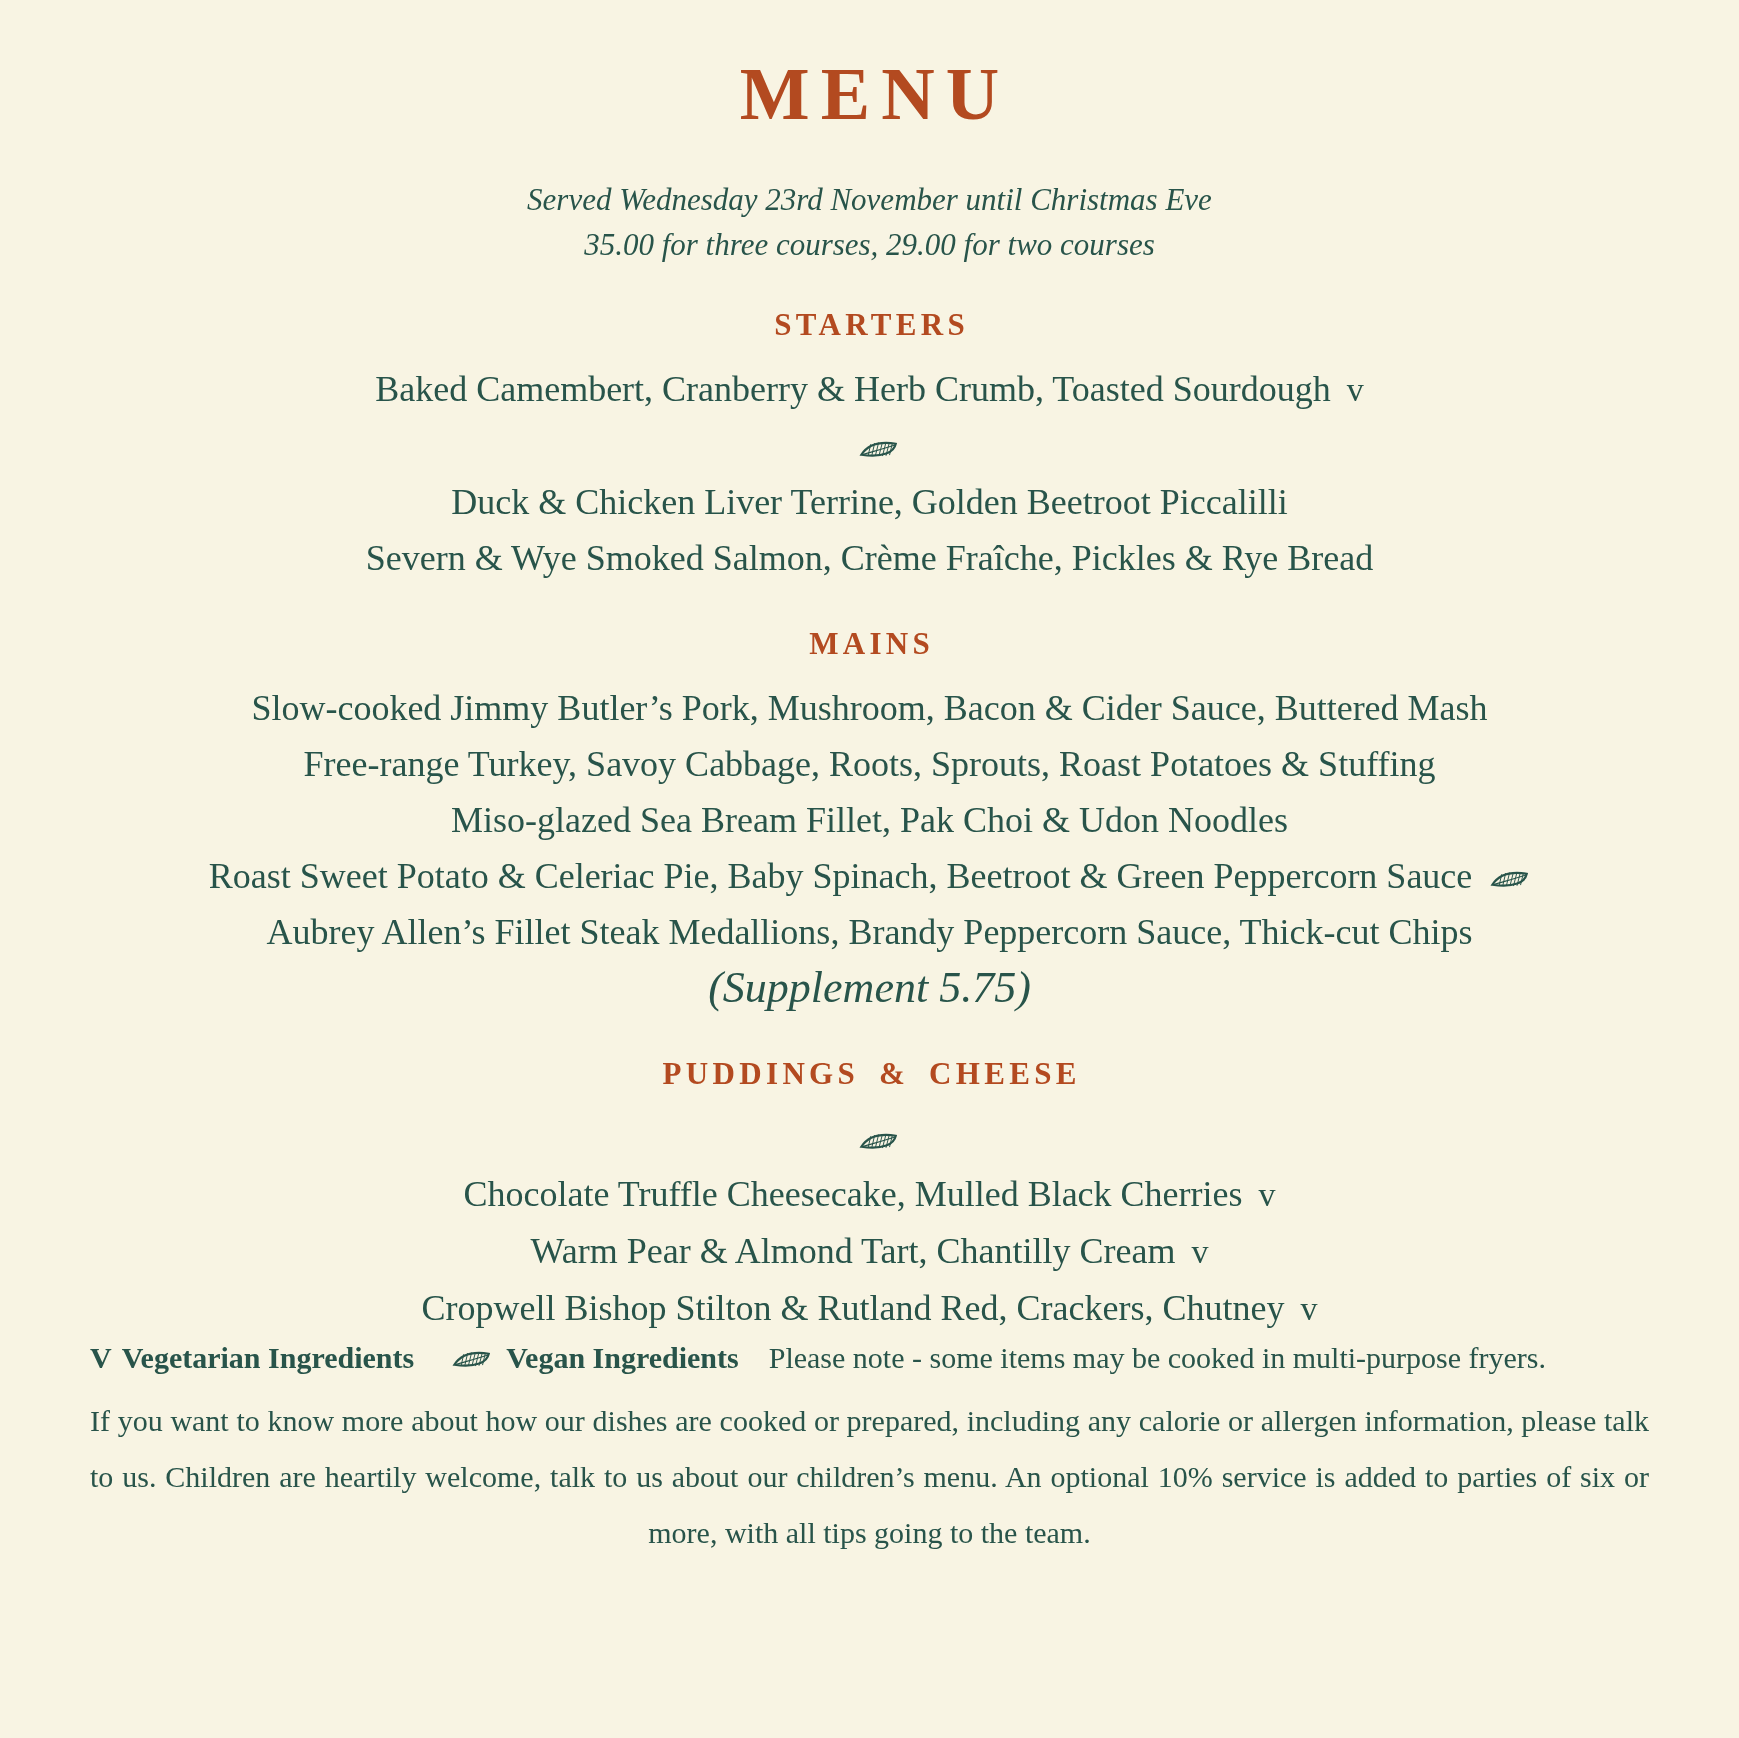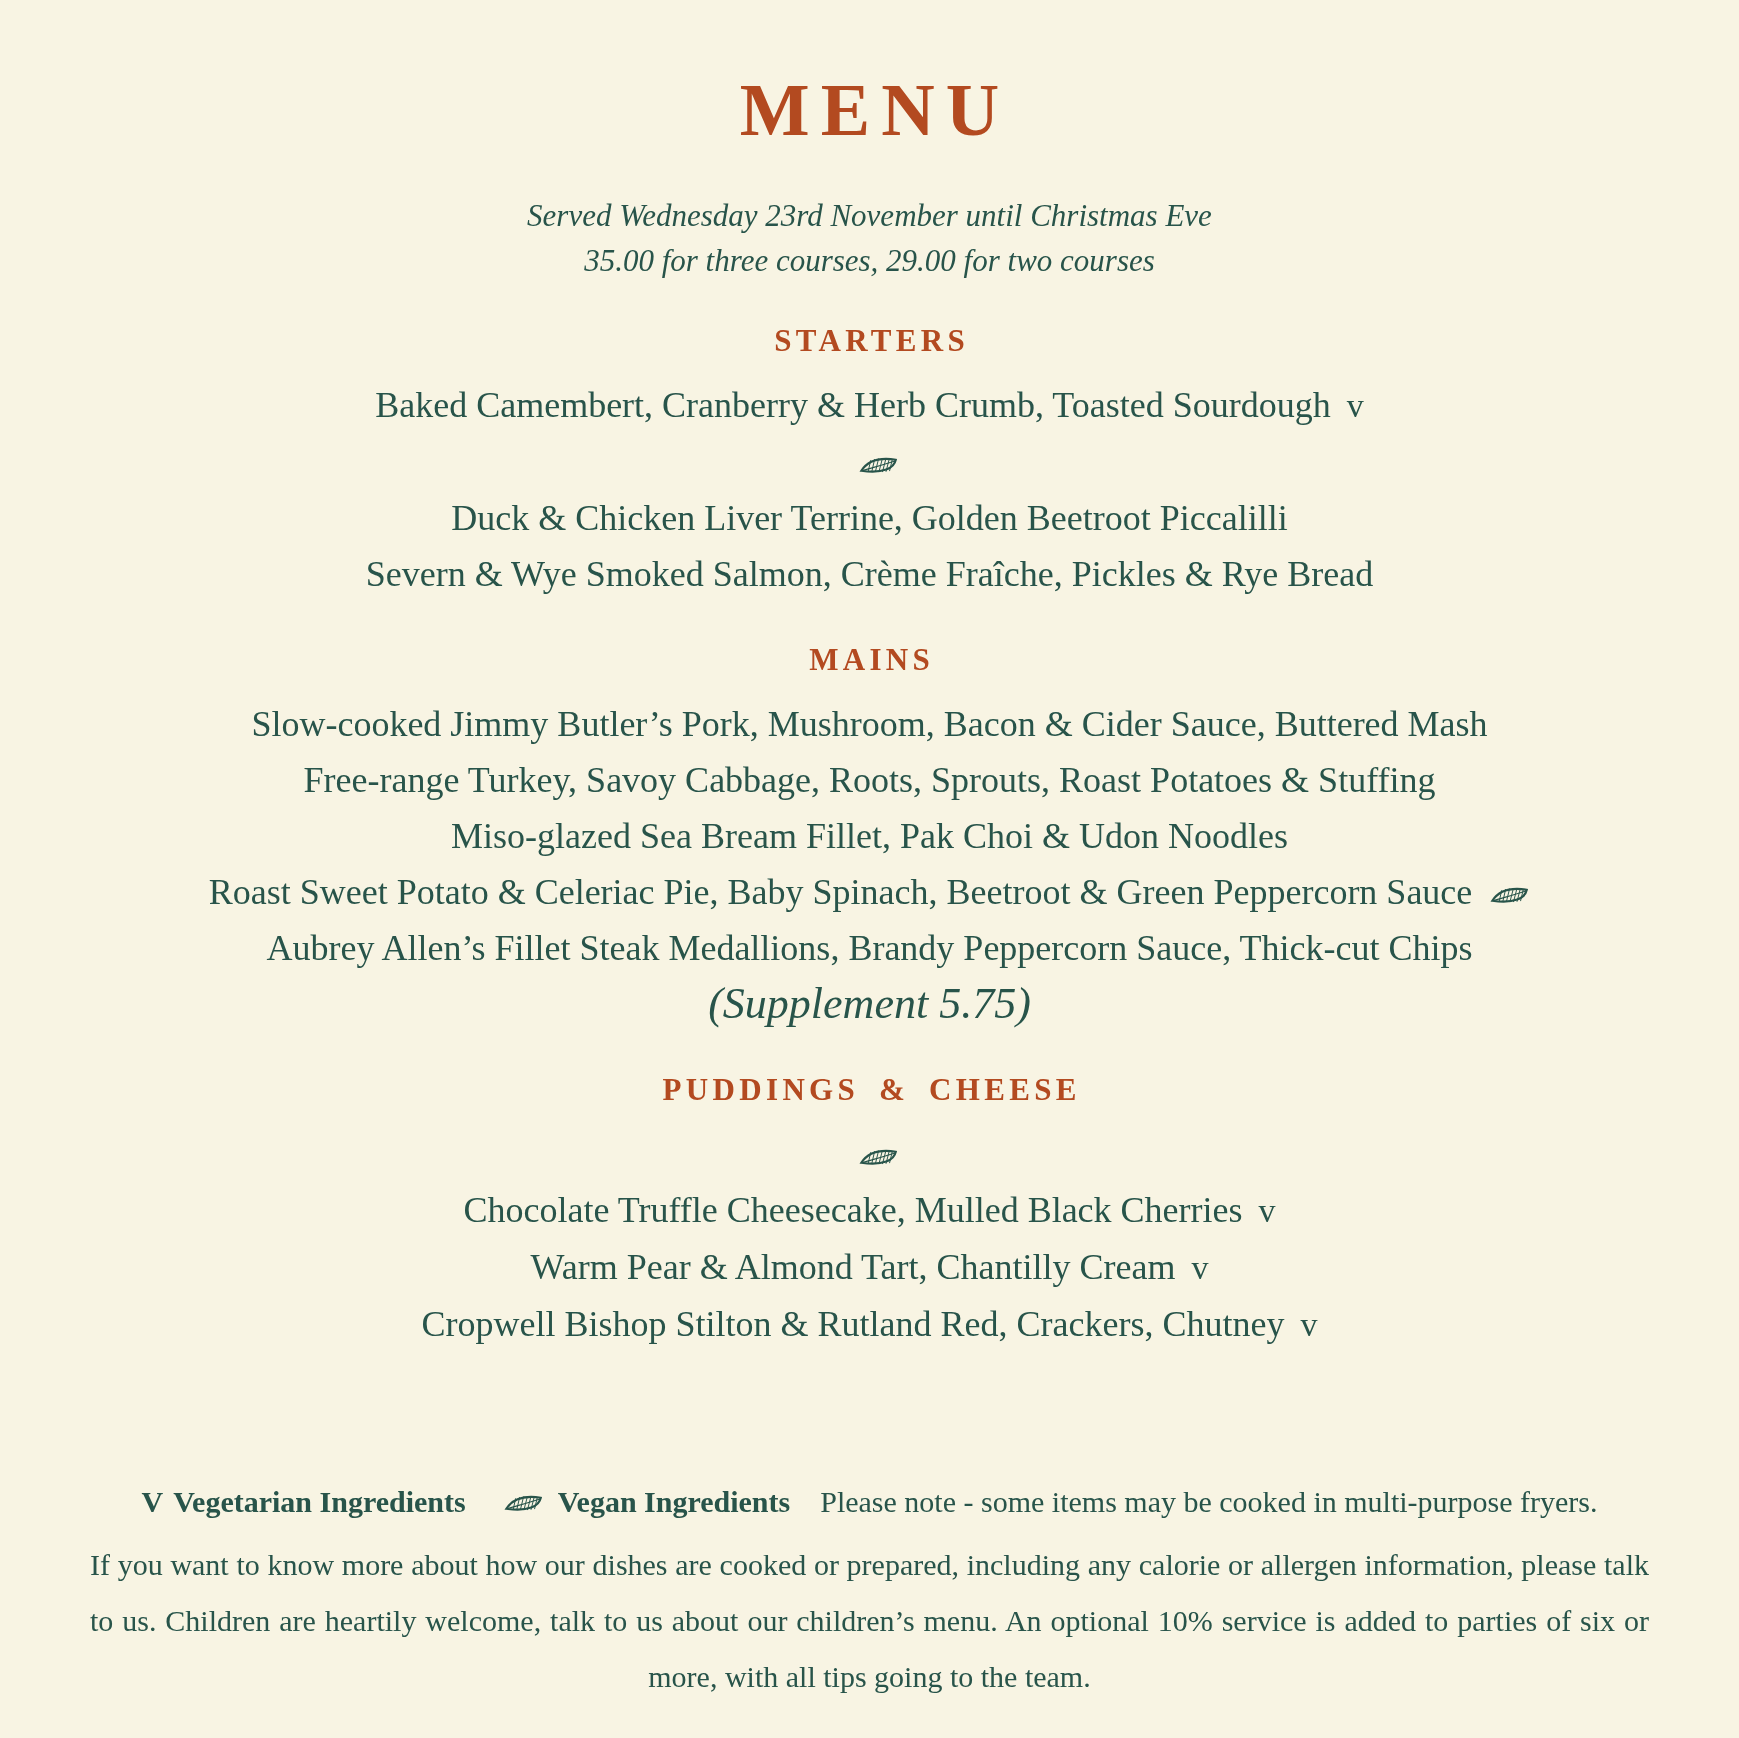--- a/index.html
+++ b/index.html
@@ -8,21 +8,21 @@
     height: 1738px;
     background: #f8f4e3;
     color: #28544a;
     font-family: "Liberation Serif", serif;
     overflow: hidden;
   }
   .menu-page {
     box-sizing: border-box;
     width: 100%;
     height: 100%;
-    padding: 70px 90px 40px;
+    padding: 54px 90px 40px;
     text-align: center;
   }
   .page-title {
     margin: 0;
     font-size: 74px;
     line-height: 80px;
     font-weight: 700;
     letter-spacing: 0.15em;
     text-indent: 0.15em;
     color: #b34a20;
@@ -53,22 +53,21 @@
     font-size: 44px;
     line-height: 56px;
   }
   .marker-v {
     margin-left: 16px;
     font-size: 34px;
   }
   .leaf-wrap { margin-left: 18px; display: inline-block; }
   .leaf-wrap svg { vertical-align: -3px; }
   .legend {
-    margin-top: 128px;
-    text-align: center;
+    text-align: left;
     font-size: 30px;
     line-height: 42px;
   }
   .legend .bold { font-weight: 700; }
   .legend-veg-label { margin-left: 10px; }
   .legend-leaf { margin-left: 38px; margin-right: 14px; }
   .legend-vegan-label { }
   .legend-note { margin-left: 30px; }
   .footnote {
     margin: 14px 0 0;

